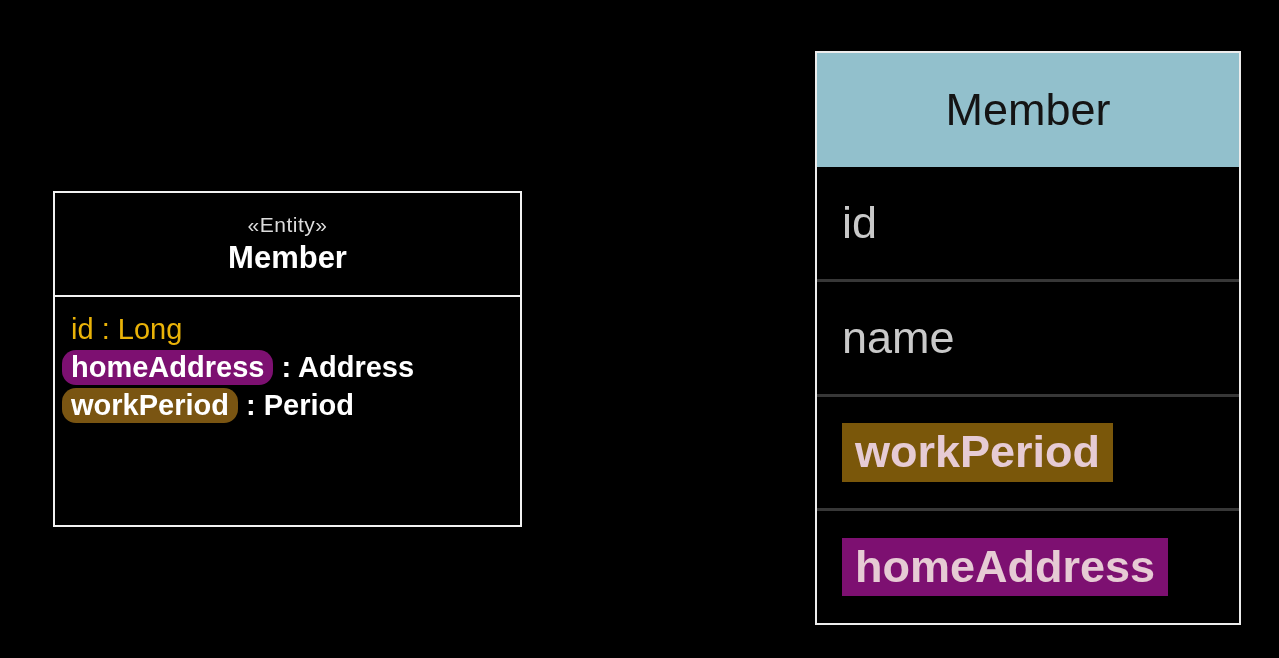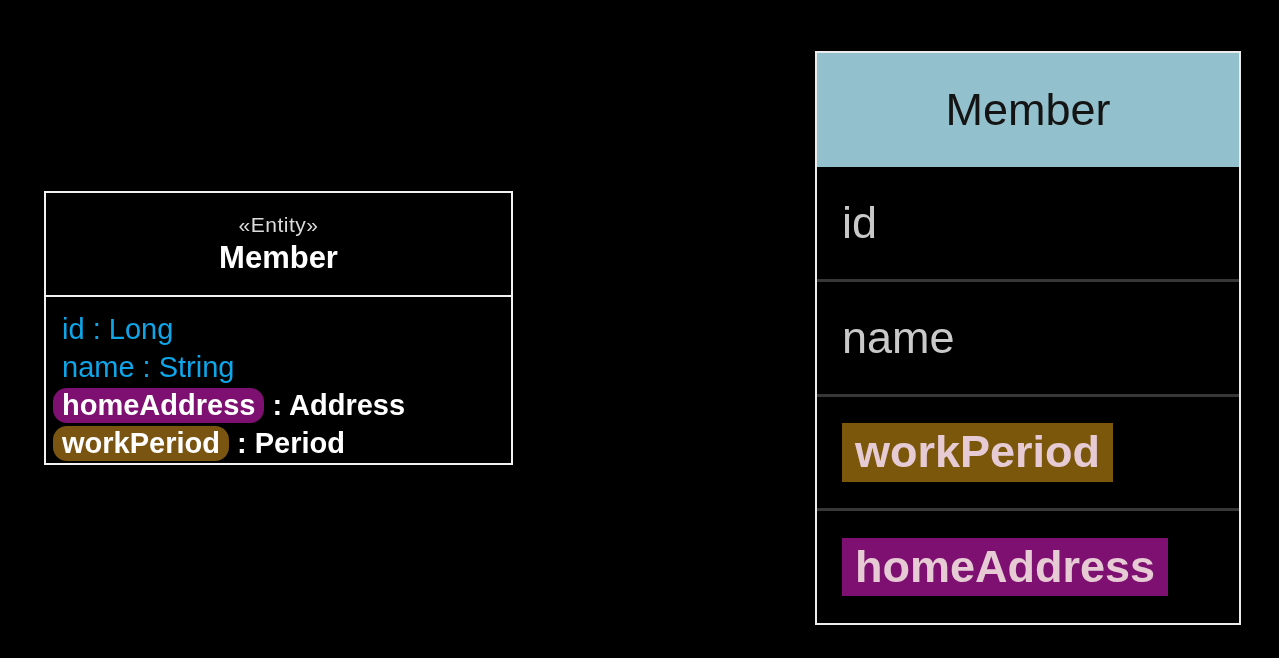--- a/index.html
+++ b/index.html
@@ -10,24 +10,24 @@
     position: relative;
     width: 1279px;
     height: 658px;
     background: #000;
     overflow: hidden;
   }
 
   
   .uml-box {
     position: absolute;
-    left: 44px;
+    left: 53px;
     top: 191px;
     width: 469px;
-    height: 274px;
+    height: 336px;
     border: 2px solid #f2f2f2;
     background: #000;
   }
   .uml-header {
     height: 104px;
     border-bottom: 2px solid #f2f2f2;
     display: flex;
     flex-direction: column;
     align-items: center;
     justify-content: center;
@@ -42,21 +42,21 @@
     font-size: 31px;
     font-weight: bold;
     color: #ffffff;
   }
   .uml-attrs {
     padding: 13px 16px;
   }
   .attr-line {
     font-size: 29px;
     line-height: 38px;
-    color: #0ea5e9;
+    color: #eab308;
     white-space: pre;
   }
   .attr-line.bold { font-weight: bold; color: #ffffff; }
   .attr-name.pill {
     border-radius: 14px;
     padding: 1px 9px 2px 9px;
     margin-left: -9px;
   }
 
   
@@ -103,21 +103,20 @@
 <div class="slide">
 
   <div class="uml-box">
     <div class="uml-header">
       <div class="uml-stereotype">«Entity»</div>
       <div class="uml-class-name">Member</div>
     </div>
     <div class="uml-attrs" id="uml-attrs">
   <div class="attr-line"><span class="attr-name">id</span><span class="attr-type"> : Long</span></div>
 
-  <div class="attr-line"><span class="attr-name">name</span><span class="attr-type"> : String</span></div>
 
   <div class="attr-line bold"><span class="attr-name pill" style="background: rgb(125, 16, 113);">homeAddress</span><span class="attr-type"> : Address</span></div>
 
   <div class="attr-line bold"><span class="attr-name pill" style="background: rgb(122, 85, 18);">workPeriod</span><span class="attr-type"> : Period</span></div>
 </div>
   </div>
 
   <div class="db-table">
     <div class="db-header" id="db-header" style="background: rgb(146, 192, 204); color: rgb(20, 20, 20);">
       <span>Member</span>

